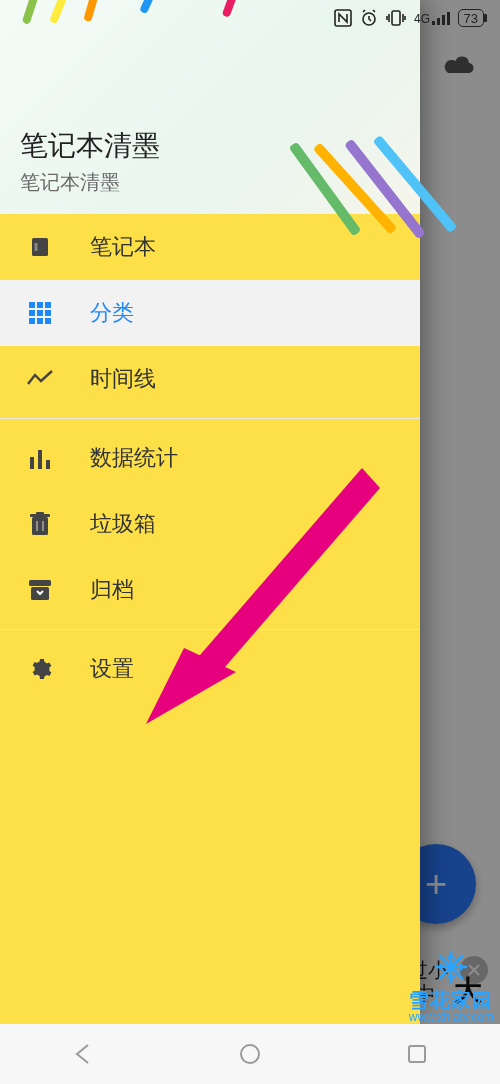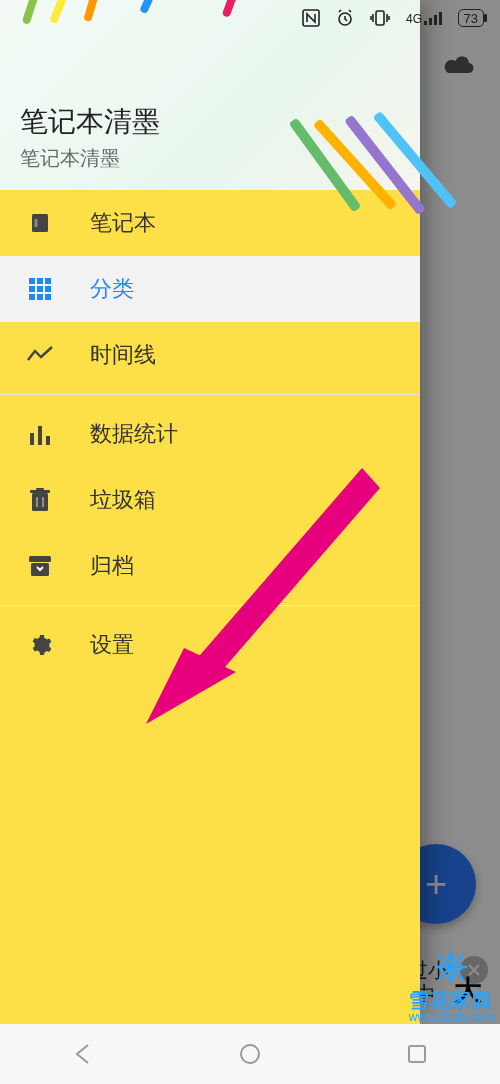--- a/index.html
+++ b/index.html
@@ -73,21 +73,21 @@
     width: 420px;
     bottom: 60px;
     background: #fff;
     box-shadow: 6px 0 24px rgba(0,0,0,.35);
     display: flex;
     flex-direction: column;
     border-bottom-right-radius: 36px;
   }
   .drawer-header {
     position: relative;
-    height: 190px;
+    height: 214px;
     background: linear-gradient(135deg,#f4fbf6 0%,#e8f6ee 60%,#f5f5eb 100%);
     padding: 48px 20px 18px 20px;
     display: flex;
     flex-direction: column;
     justify-content: flex-end;
   }
   .pencils-top {
     position: absolute;
     top: -10px; left: 0; right: 0;
     height: 60px;
@@ -164,21 +164,21 @@
     margin: 6px 0;
   }
   
   .status-bar {
     position: absolute;
     top: 0; left: 0; right: 0;
     height: 36px;
     display: flex;
     align-items: center;
     justify-content: flex-end;
-    gap: 16px;
+    gap: 8px;
     padding: 0 16px;
     font-size: 16px;
     color: #222;
     z-index: 100;
   }
   .battery {
     display: inline-flex;
     align-items: center;
     border: 1.6px solid #222;
     border-radius: 5px;

